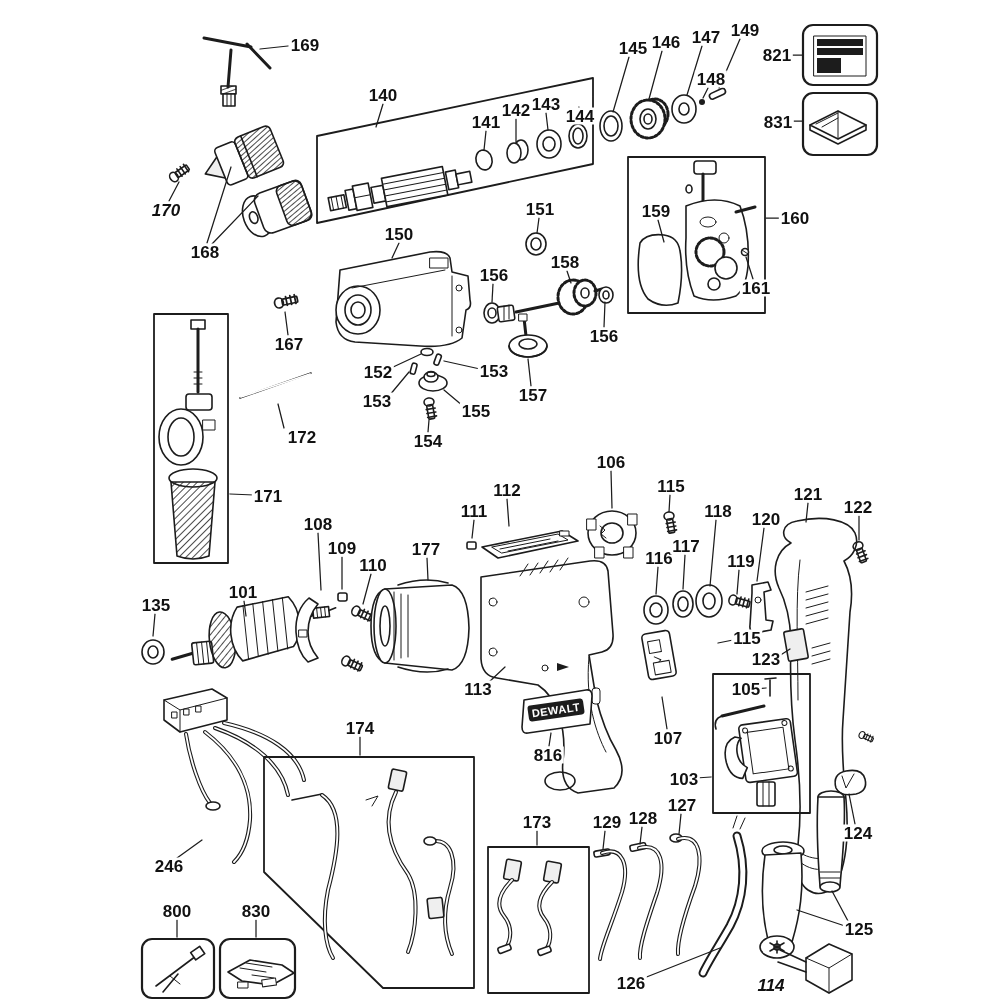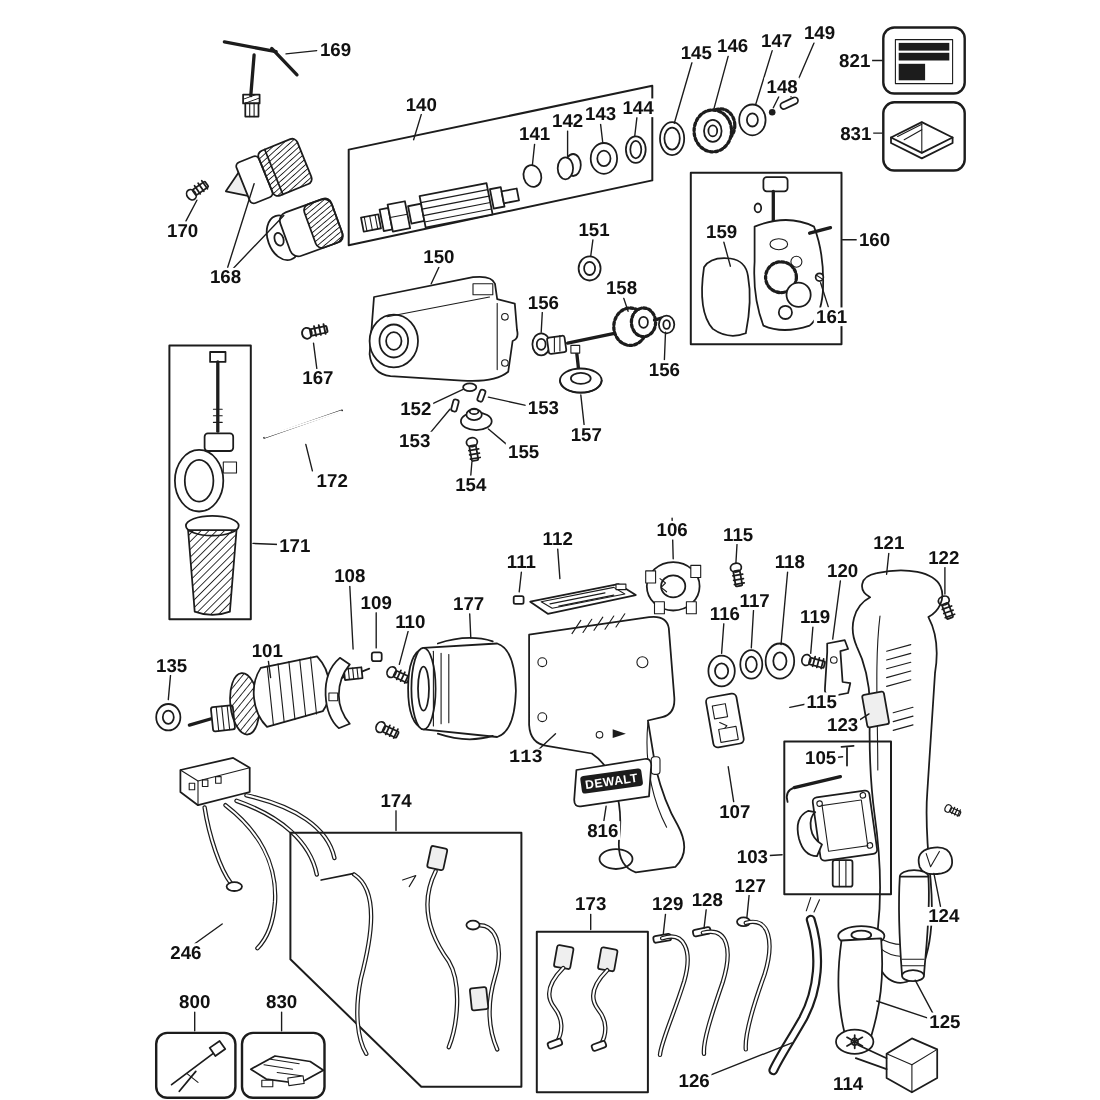--- a/index.html
+++ b/index.html
@@ -621,77 +621,77 @@
         <line x1="644" y1="978" x2="720" y2="948" data-name="leader-line-126"></line>
       </g>
 </svg>
 
 <div class="callout-layer" data-name="callout-layer">
       <span class="callout" data-name="part-label-169" style="left: 305px; top: 45px;">169</span>
       <span class="callout" data-name="part-label-140" style="left: 383px; top: 95px;">140</span>
       <span class="callout" data-name="part-label-141" style="left: 486px; top: 122px;">141</span>
       <span class="callout" data-name="part-label-142" style="left: 516px; top: 110px;">142</span>
       <span class="callout" data-name="part-label-143" style="left: 546px; top: 104px;">143</span>
-      <span class="callout" data-name="part-label-144" style="left: 580px; top: 98px;">144</span>
+      <span class="callout" data-name="part-label-144" style="left: 580px; top: 116px;">144</span>
       <span class="callout" data-name="part-label-145" style="left: 633px; top: 48px;">145</span>
       <span class="callout" data-name="part-label-146" style="left: 666px; top: 42px;">146</span>
       <span class="callout" data-name="part-label-147" style="left: 706px; top: 37px;">147</span>
       <span class="callout" data-name="part-label-149" style="left: 745px; top: 30px;">149</span>
       <span class="callout" data-name="part-label-148" style="left: 711px; top: 79px;">148</span>
       <span class="callout" data-name="part-label-821" style="left: 777px; top: 55px; text-align: center;">821</span>
       <span class="callout" data-name="part-label-831" style="left: 778px; top: 122px;">831</span>
-      <span class="callout" data-name="part-label-170" style="left: 166px; top: 210px;">170</span>
+      <span class="callout" data-name="part-label-170" style="left: 166px; top: 210px; font-style: italic;">170</span>
       <span class="callout" data-name="part-label-168" style="left: 205px; top: 252px;">168</span>
       <span class="callout" data-name="part-label-150" style="left: 399px; top: 234px;">150</span>
       <span class="callout" data-name="part-label-151" style="left: 540px; top: 209px;">151</span>
       <span class="callout" data-name="part-label-159" style="left: 656px; top: 211px;">159</span>
       <span class="callout" data-name="part-label-160" style="left: 795px; top: 218px;">160</span>
       <span class="callout" data-name="part-label-161" style="left: 756px; top: 288px;">161</span>
       <span class="callout" data-name="part-label-156" style="left: 494px; top: 275px;">156</span>
       <span class="callout" data-name="part-label-158" style="left: 565px; top: 262px;">158</span>
       <span class="callout" data-name="part-label-156" style="left: 604px; top: 336px;">156</span>
       <span class="callout" data-name="part-label-167" style="left: 289px; top: 344px;">167</span>
       <span class="callout" data-name="part-label-152" style="left: 378px; top: 372px;">152</span>
       <span class="callout" data-name="part-label-153" style="left: 494px; top: 371px;">153</span>
       <span class="callout" data-name="part-label-153" style="left: 377px; top: 401px;">153</span>
       <span class="callout" data-name="part-label-155" style="left: 476px; top: 411px;">155</span>
       <span class="callout" data-name="part-label-157" style="left: 533px; top: 395px;">157</span>
       <span class="callout" data-name="part-label-154" style="left: 428px; top: 441px;">154</span>
       <span class="callout" data-name="part-label-172" style="left: 286px; top: 437px; margin-left: 16px;">172</span>
       <span class="callout" data-name="part-label-171" style="left: 268px; top: 496px;">171</span>
-      <span class="callout" data-name="part-label-106" style="left: 611px; top: 482px;">106</span>
+      <span class="callout" data-name="part-label-106" style="left: 611px; top: 462px;">106</span>
       <span class="callout" data-name="part-label-112" style="left: 507px; top: 490px;">112</span>
       <span class="callout" data-name="part-label-111" style="left: 474px; top: 511px;">111</span>
       <span class="callout" data-name="part-label-115" style="left: 671px; top: 486px;">115</span>
       <span class="callout" data-name="part-label-118" style="left: 718px; top: 511px;">118</span>
       <span class="callout" data-name="part-label-121" style="left: 808px; top: 494px;">121</span>
       <span class="callout" data-name="part-label-122" style="left: 858px; top: 507px;">122</span>
       <span class="callout" data-name="part-label-120" style="left: 766px; top: 519px;">120</span>
       <span class="callout" data-name="part-label-108" style="left: 318px; top: 524px;">108</span>
       <span class="callout" data-name="part-label-109" style="left: 342px; top: 548px;">109</span>
       <span class="callout" data-name="part-label-110" style="left: 373px; top: 565px;">110</span>
       <span class="callout" data-name="part-label-102" style="left: 426px; top: 549px;">177</span>
       <span class="callout" data-name="part-label-116" style="left: 659px; top: 558px;">116</span>
       <span class="callout" data-name="part-label-117" style="left: 686px; top: 546px;">117</span>
       <span class="callout" data-name="part-label-119" style="left: 741px; top: 561px;">119</span>
       <span class="callout" data-name="part-label-101" style="left: 243px; top: 592px;">101</span>
       <span class="callout" data-name="part-label-135" style="left: 156px; top: 605px;">135</span>
       <span class="callout" data-name="part-label-115" style="left: 747px; top: 638px;">115</span>
       <span class="callout" data-name="part-label-123" style="left: 766px; top: 659px;">123</span>
-      <span class="callout" data-name="part-label-113" style="left: 478px; top: 689px; font-family: Liberation Mono, monospace;">113</span>
+      <span class="callout" data-name="part-label-113" style="left: 478px; top: 689px;">113</span>
       <span class="callout" data-name="part-label-105" style="left: 746px; top: 689px;">105</span>
       <span class="callout" data-name="part-label-107" style="left: 668px; top: 738px;">107</span>
       <span class="callout" data-name="part-label-816" style="left: 548px; top: 755px;">816</span>
       <span class="callout" data-name="part-label-103" style="left: 684px; top: 779px;">103</span>
       <span class="callout" data-name="part-label-174" style="left: 360px; top: 728px;">174</span>
       <span class="callout" data-name="part-label-127" style="left: 682px; top: 805px;">127</span>
       <span class="callout" data-name="part-label-128" style="left: 643px; top: 818px;">128</span>
       <span class="callout" data-name="part-label-129" style="left: 607px; top: 822px;">129</span>
       <span class="callout" data-name="part-label-173" style="left: 537px; top: 822px;">173</span>
       <span class="callout" data-name="part-label-124" style="left: 858px; top: 833px;">124</span>
       <span class="callout" data-name="part-label-132" style="left: 169px; top: 866px;">246</span>
       <span class="callout" data-name="part-label-125" style="left: 859px; top: 929px;">125</span>
       <span class="callout" data-name="part-label-800" style="left: 177px; top: 911px;">800</span>
       <span class="callout" data-name="part-label-830" style="left: 256px; top: 911px;">830</span>
       <span class="callout" data-name="part-label-126" style="left: 631px; top: 983px;">126</span>
-      <span class="callout" data-name="part-label-114" style="left: 771px; top: 985px;">114</span>
+      <span class="callout" data-name="part-label-114" style="left: 771px; top: 985px; font-style: italic;">114</span>
     </div>
 </div>
 
 </body></html>

